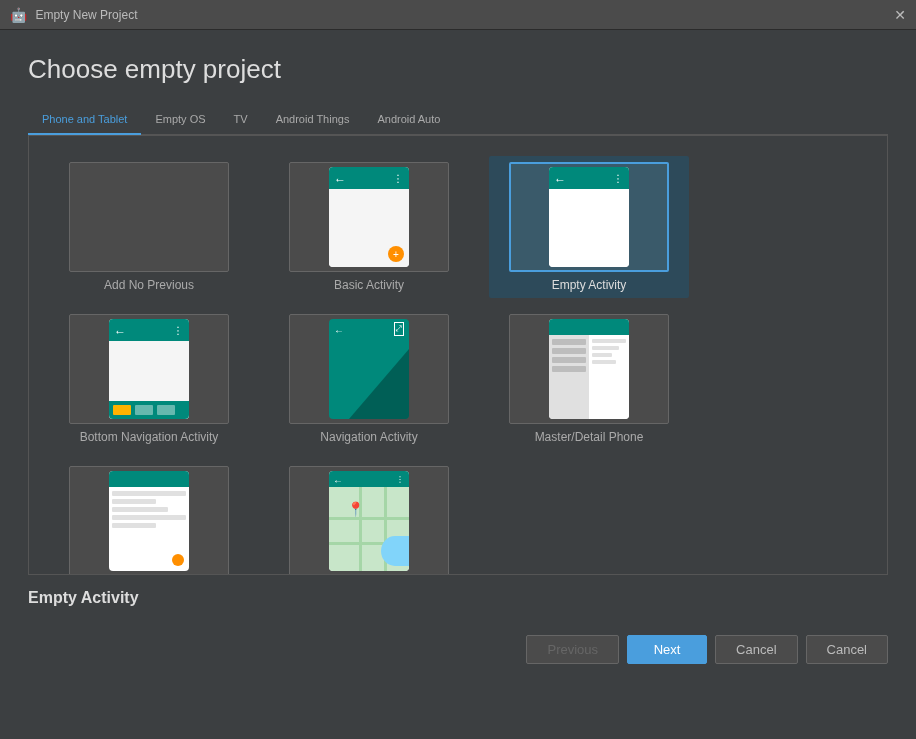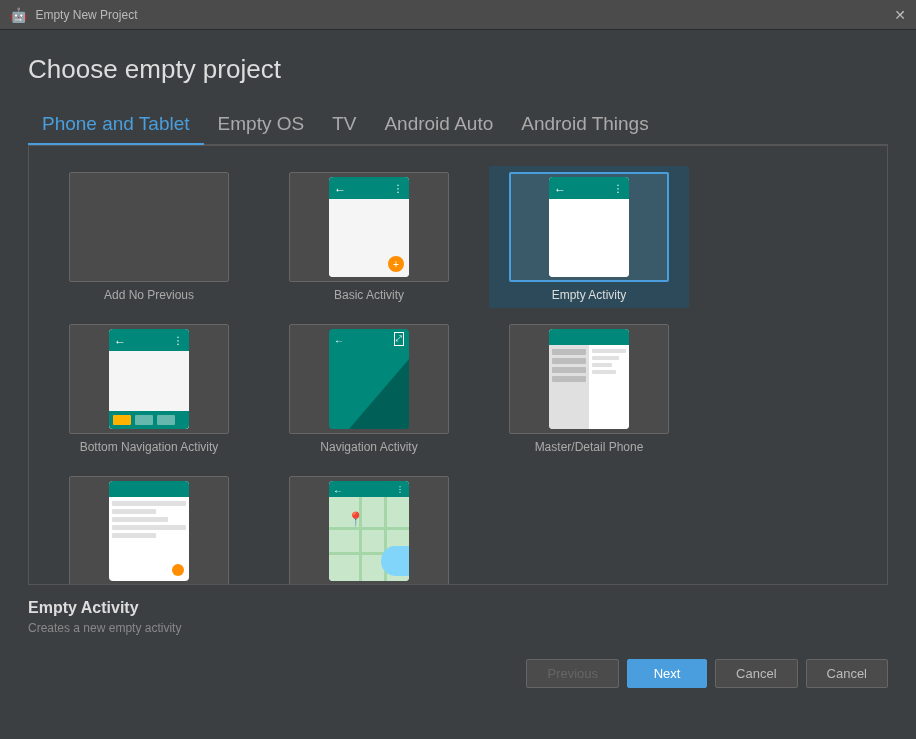--- a/index.html
+++ b/index.html
@@ -51,21 +51,21 @@
     }
 
     
     .tabs {
       display: flex;
       border-bottom: 1px solid #555;
       margin-bottom: 0;
     }
     .tab {
       padding: 8px 14px;
-      font-size: 19px;
+      font-size: 11px;
       color: #aaaaaa;
       cursor: pointer;
       border-bottom: 2px solid transparent;
       margin-bottom: -1px;
     }
     .tab.active {
       color: #4a9edd;
       border-bottom: 2px solid #4a9edd;
     }
 
@@ -428,24 +428,24 @@
     <div class="tab active">
       <span>Phone and Tablet</span>
     </div>
     <div class="tab">
       <span>Empty OS</span>
     </div>
     <div class="tab">
       <span>TV</span>
     </div>
     <div class="tab">
-      <span>Android Auto</span>
+      <span>Android Things</span>
     </div>
     <div class="tab">
-      <span>Android Things</span>
+      <span>Android Auto</span>
     </div>
   </div>
 
   <div class="activity-grid-container">
     <div class="activity-grid">
 
       <div class="activity-cell">
         <div class="activity-thumb no-activity-thumb"></div>
         <span class="cell-label">Add No Previous</span>
       </div>
@@ -585,21 +585,20 @@
     </marker>
   </defs>
 
   <line x1="310" y1="490" x2="480" y2="295" stroke="#e53935" stroke-width="3" marker-end="url(#arrowhead)"></line>
 
   <line x1="770" y1="665" x2="700" y2="707" stroke="#e53935" stroke-width="3" marker-end="url(#arrowhead)"></line>
 </svg>
 
 <div class="bottom-section">
   <div class="selected-name">Empty Activity</div>
-  <div class="selected-desc">Creates a new empty activity</div>
 </div>
 
 <div class="buttons-bar">
   <button class="btn" disabled="">Previous</button>
   <button class="btn primary">Next</button>
   <button class="btn">Cancel</button>
   <button class="btn">Cancel</button>
 </div>
 
 </body></html>

